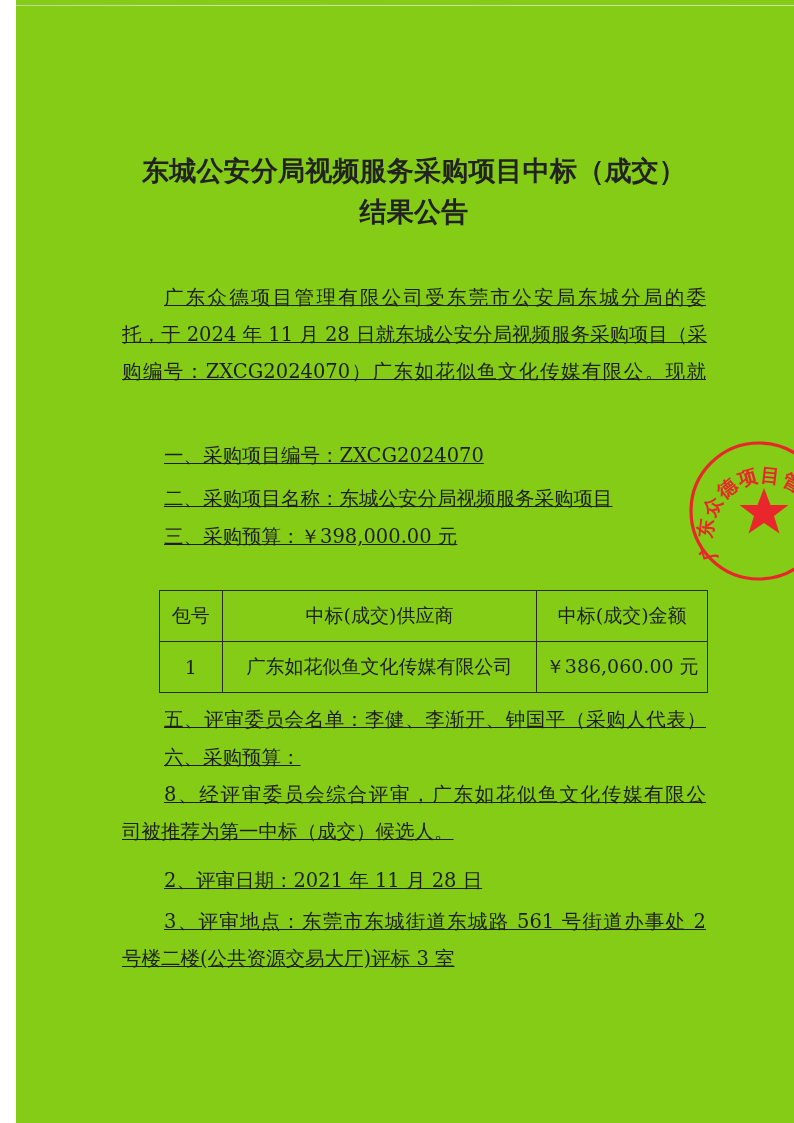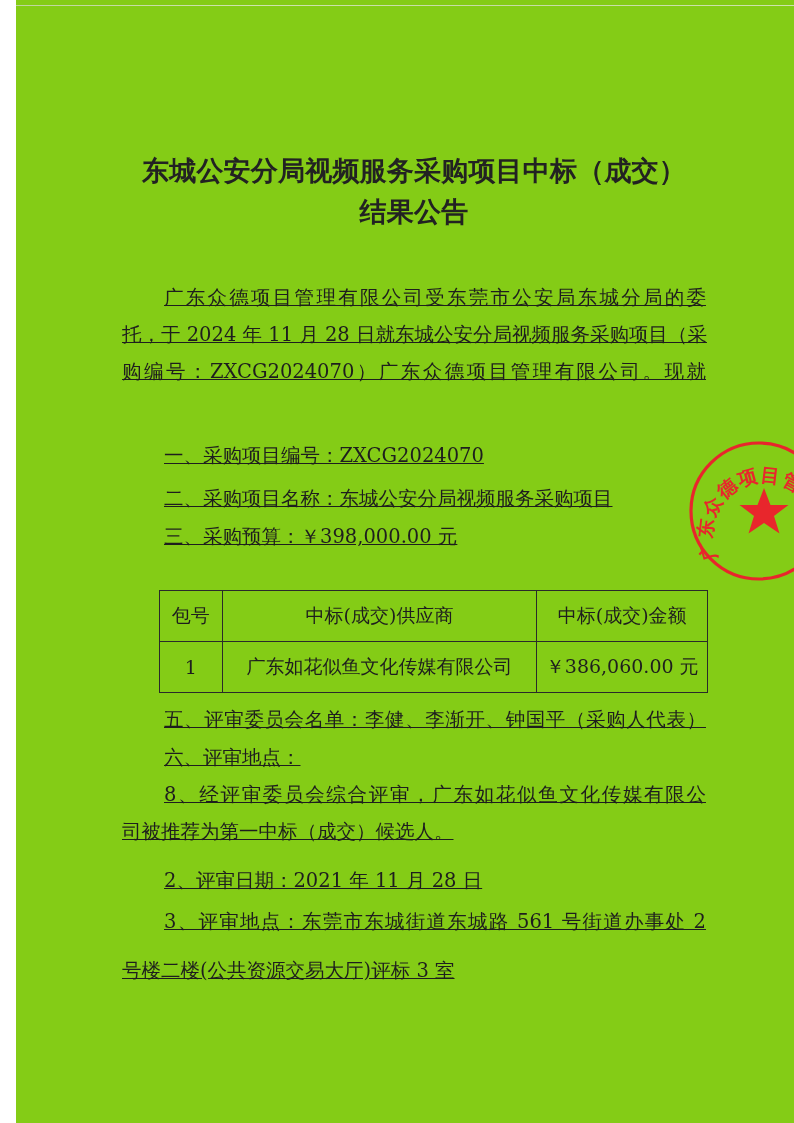--- a/index.html
+++ b/index.html
@@ -114,21 +114,21 @@
 <body>
 
 <div class="page">
   <div class="top-noise"></div>
 
   <div class="title l1">东城公安分局视频服务采购项目中标（成交）</div>
   <div class="title l2">结果公告</div>
 
   <div class="para indent" style="top:279px;">广东众德项目管理有限公司受东莞市公安局东城分局的委</div>
   <div class="para" style="top:316px;">托，于 2024 年 11 月 28 日就东城公安分局视频服务采购项目（采</div>
-  <div class="para" style="top:353px;">购编号：ZXCG2024070）广东众德项目管理有限公司。现就</div>
+  <div class="para" style="top:353px;">购编号：ZXCG2024070）广东如花似鱼文化传媒有限公。现就</div>
 
   <div class="para indent last" style="top:437px;">一、采购项目编号：ZXCG2024070</div>
   <div class="para indent last" style="top:480px;">二、采购项目名称：东城公安分局视频服务采购项目</div>
   <div class="para indent last" style="top:518px;">三、采购预算：￥398,000.00 元</div>
 
   <table class="tbl">
     <tbody>
         <tr>
       <th class="c1">包号</th>
       <th class="c2">中标(成交)供应商</th>
@@ -136,26 +136,26 @@
     </tr>
     <tr>
       <td class="c1">1</td>
       <td class="c2">广东如花似鱼文化传媒有限公司</td>
       <td class="c3">￥386,060.00 元</td>
     </tr>
   </tbody>
     </table>
 
   <div class="para indent last" style="top:701px; text-align-last:justify;">五、评审委员会名单：李健、李渐开、钟国平（采购人代表）</div>
-  <div class="para indent last" style="top:739px;">六、评审地点：</div>
+  <div class="para indent last" style="top:739px;">六、采购预算：</div>
   <div class="para indent" style="top:776px;">8、经评审委员会综合评审，广东如花似鱼文化传媒有限公</div>
   <div class="para last" style="top:813px;">司被推荐为第一中标（成交）候选人。</div>
   <div class="para indent last" style="top:862px;">2、评审日期：2021 年 11 月 28 日</div>
   <div class="para indent" style="top:903px;">3、评审地点：东莞市东城街道东城路 561 号街道办事处 2</div>
-  <div class="para last" style="top:940px;margin-top:12px;">号楼二楼(公共资源交易大厅)评标 3 室</div>
+  <div class="para last" style="top:940px;">号楼二楼(公共资源交易大厅)评标 3 室</div>
 
   <div class="stamp-clip">
     <div class="stamp">
       <svg width="142" height="142" viewBox="0 0 142 142">
         <defs>
           <path id="sealArc" d="M 30 118 A 52 52 0 1 1 128 96" fill="none"></path>
         </defs>
         <circle cx="71" cy="71" r="68" fill="none" stroke="#e8262c" stroke-width="3.2"></circle>
         <text font-family="DejaVu Sans, sans-serif" font-size="19" fill="#e8262c" font-weight="bold" letter-spacing="1.5">
           <textPath href="#sealArc" startOffset="0">广东众德项目管理有限公司</textPath>

